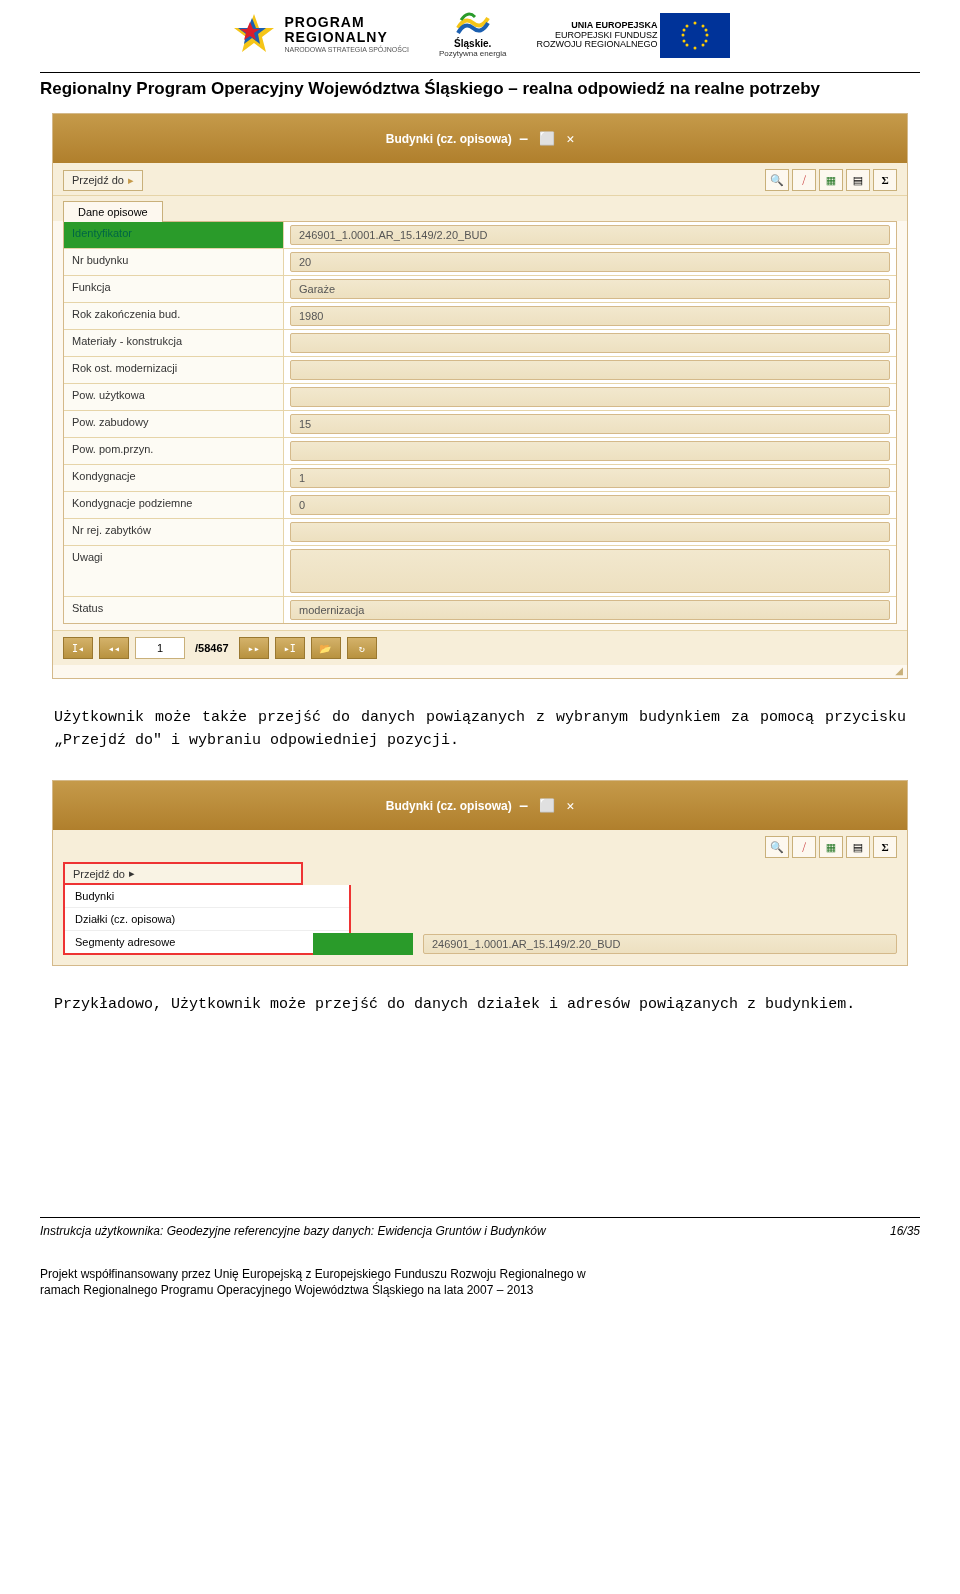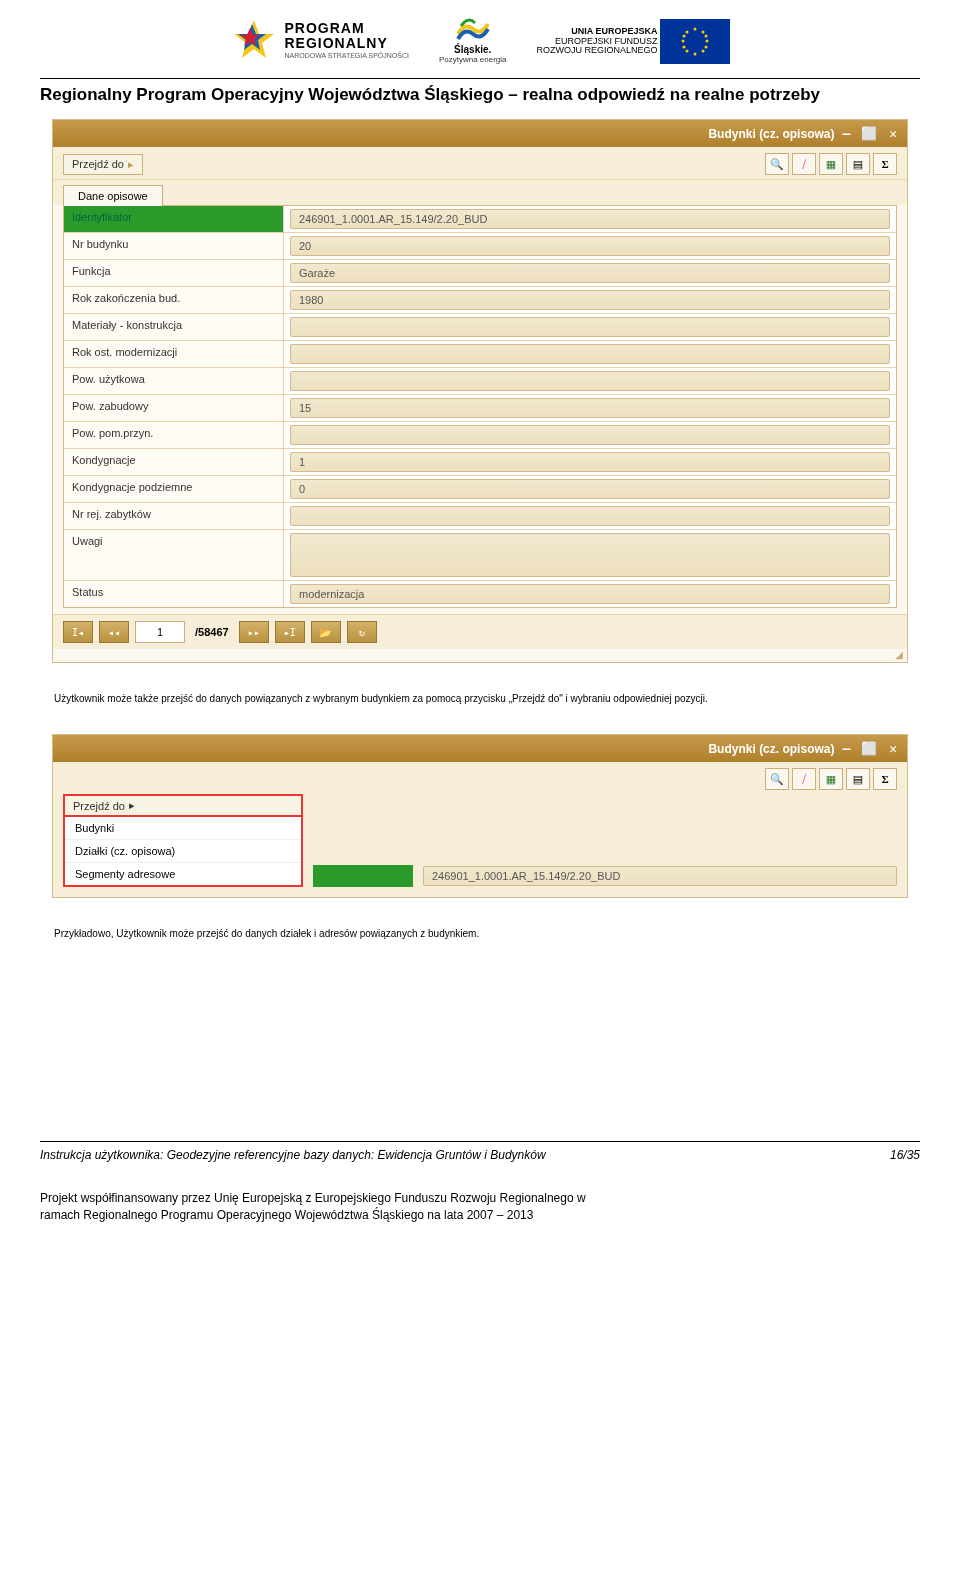--- a/index.html
+++ b/index.html
@@ -1,21 +1,21 @@
 <!DOCTYPE html>
 <html><head>
 <meta charset="utf-8">
 <style>
   * { box-sizing: border-box; margin: 0; padding: 0; }
   body { font-family: Arial, sans-serif; background: #fff; width: 960px; margin: 0 auto; font-size: 13px; color: #000; }
   
   .page { padding: 0 40px; }
   
   
-  .header-logos { display: flex; justify-content: center; align-items: flex-end; gap: 30px; padding: 14px 0 10px; }
+  .header-logos { display: flex; justify-content: center; align-items: flex-end; gap: 30px; padding: 8px 0 10px; }
   .logo-regionalny { display: flex; align-items: center; gap: 6px; }
   .logo-regionalny .star-logo { width: 48px; height: 48px; position: relative; }
   .star-logo svg { width: 100%; height: 100%; }
   .logo-regionalny-text { font-size: 9px; line-height: 1.1; }
   .logo-regionalny-text .big { font-weight: bold; font-size: 14px; letter-spacing: 1px; }
   .logo-regionalny-text .small { font-size: 7px; color: #555; }
   .logo-slaskie { text-align: center; }
   .logo-slaskie .swirl { width: 40px; height: 30px; margin: 0 auto; }
   .logo-slaskie .txt1 { font-weight: bold; font-size: 10px; }
   .logo-slaskie .txt2 { font-size: 8px; color: #333; }
@@ -24,21 +24,21 @@
   .logo-ue-text .b { font-weight: bold; }
   .eu-flag { width: 70px; height: 45px; background: #003399; position: relative; }
   .eu-flag svg { width: 100%; height: 100%; }
   
   .header-line { border-top: 1px solid #000; margin-top: 4px; }
   .header-tagline { text-align: left; font-size: 17px; font-weight: bold; padding: 6px 0 14px; }
   .header-title { font-size: 14px; font-weight: bold; border-bottom: 1px solid #000; padding-bottom: 4px; margin-bottom: 20px; }
   
   
   .win-wrap { border: 1px solid #d4b98a; background: #fdf8ef; margin: 0 12px 24px; }
-  .win-titlebar { background: linear-gradient(#c59a4a, #b07f2c); color: #fff; padding: 6px 10px; font-size: 12px; font-weight: bold; display: flex; justify-content: flex-end; align-items: center; }
+  .win-titlebar { background: linear-gradient(#c59a4a, #b07f2c); color: #fff; padding: 17px 10px; font-size: 12px; font-weight: bold; display: flex; justify-content: center; align-items: center; }
   .win-titlebar .controls span { margin-left: 8px; font-family: monospace; font-size: 13px; }
   .toolbar-row { display: flex; justify-content: space-between; align-items: center; padding: 6px 10px 4px; background: #f7eed9; border-bottom: 1px solid #e6d4a8; }
   .przejdz-btn { background: #f9f3e4; border: 1px solid #c9b07a; padding: 3px 8px; font-size: 11px; color: #333; display: inline-flex; align-items: center; gap: 4px; }
   .przejdz-btn .arrow { color: #c59a4a; }
   .toolbar-icons { display: flex; gap: 3px; }
   .ticon { width: 24px; height: 22px; border: 1px solid #c9b07a; background: #fdf8ef; display: flex; align-items: center; justify-content: center; font-size: 11px; }
   .ticon.green { color: #2a7a2a; }
   .ticon.red { color: #c44; }
   .ticon.sigma { font-family: serif; font-weight: bold; }
   
@@ -54,28 +54,28 @@
   .data-row.highlight .lbl { background: #2a9b2a; color: #064; }
   .data-row.tall .val-field { min-height: 44px; }
   
   .pager { display: flex; align-items: center; gap: 6px; padding: 6px 10px; background: #f7eed9; border-top: 1px solid #e6d4a8; }
   .pbtn { background: linear-gradient(#d4b26a, #b8923f); border: 1px solid #9a7830; color: #fff; width: 30px; height: 22px; display: flex; align-items: center; justify-content: center; font-size: 10px; font-family: monospace; }
   .pinput { width: 50px; height: 22px; border: 1px solid #c9b07a; background: #fff; text-align: center; font-size: 11px; }
   .ptotal { font-size: 11px; font-weight: bold; padding: 0 4px; }
   .resize-grip { text-align: right; padding: 0 4px 2px; color: #c9b07a; font-size: 10px; }
   
   
-  .body-text { font-size: 10px; line-height: 1.5; margin: 28px 14px; text-align: justify; }
+  .body-text { font-size: 15px; line-height: 1.5; margin: 28px 14px; text-align: justify; font-family: Liberation Mono, monospace; }
   
   
   .win-wrap2 { border: 1px solid #d4b98a; background: #fdf8ef; margin: 0 12px 24px; }
   .dropdown-area { padding: 6px 10px 10px; background: #f7eed9; position: relative; }
   .dropdown-box { position: relative; }
   .dd-btn { background: #f9f3e4; border: 2px solid #e33; padding: 3px 8px; font-size: 11px; color: #333; display: inline-flex; align-items: center; gap: 4px; width: 240px; }
-  .dd-list { border: 2px solid #e33; border-top: none; background: #fff; width: 240px; }
+  .dd-list { border: 2px solid #e33; border-top: none; background: #fff; width: 288px; }
   .dd-item { padding: 5px 10px; font-size: 11px; border-bottom: 1px solid #eee; }
   .dd-item:last-child { border-bottom: none; }
   .dd-right-row { display: flex; align-items: center; margin-top: -22px; margin-left: 250px; }
   .dd-green-stub { width: 100px; height: 22px; background: #2a9b2a; margin-right: 10px; }
   .dd-val-field { flex: 1; background: linear-gradient(#f2e8ce, #ede0c0); border: 1px solid #d4b98a; border-radius: 2px; padding: 3px 8px; font-size: 11px; color: #555; }
   
   
   .footer { margin-top: 200px; border-top: 1px solid #000; padding-top: 6px; }
   .footer-row1 { display: flex; justify-content: space-between; font-size: 12px; font-style: italic; margin-bottom: 4px; }
   .footer-center { text-align: left; font-size: 12px; line-height: 1.4; margin-top: 28px; }

